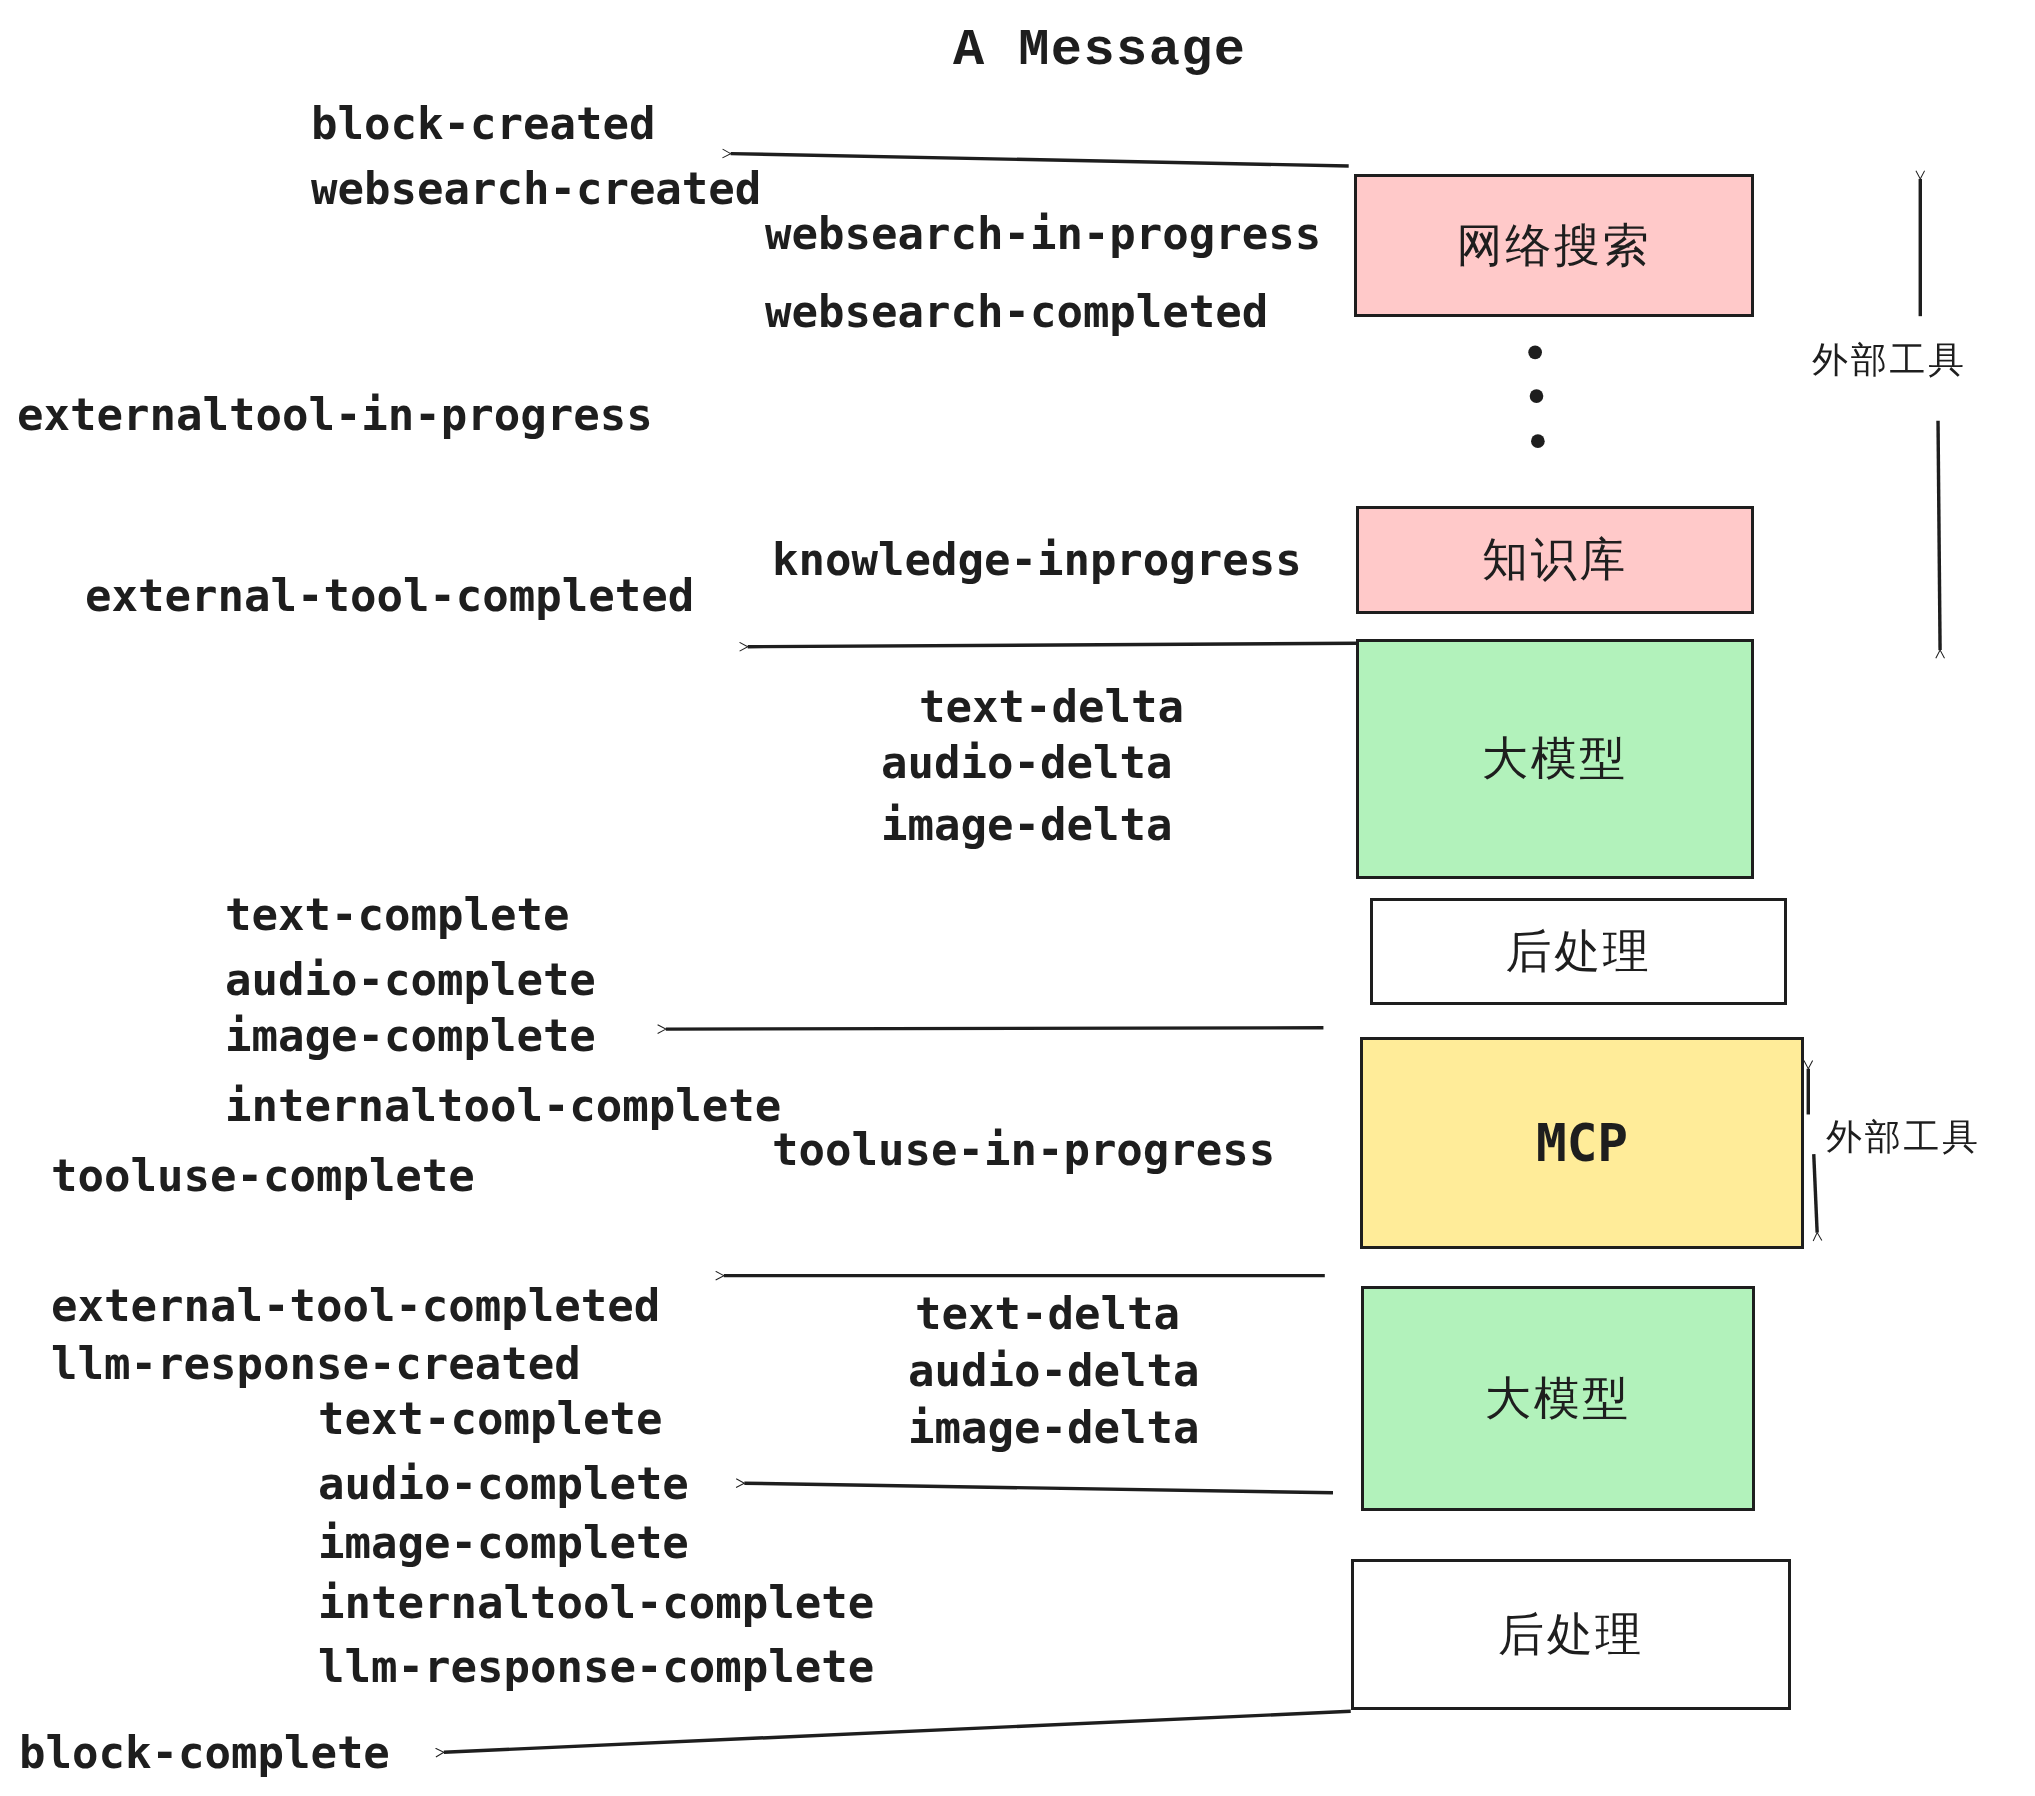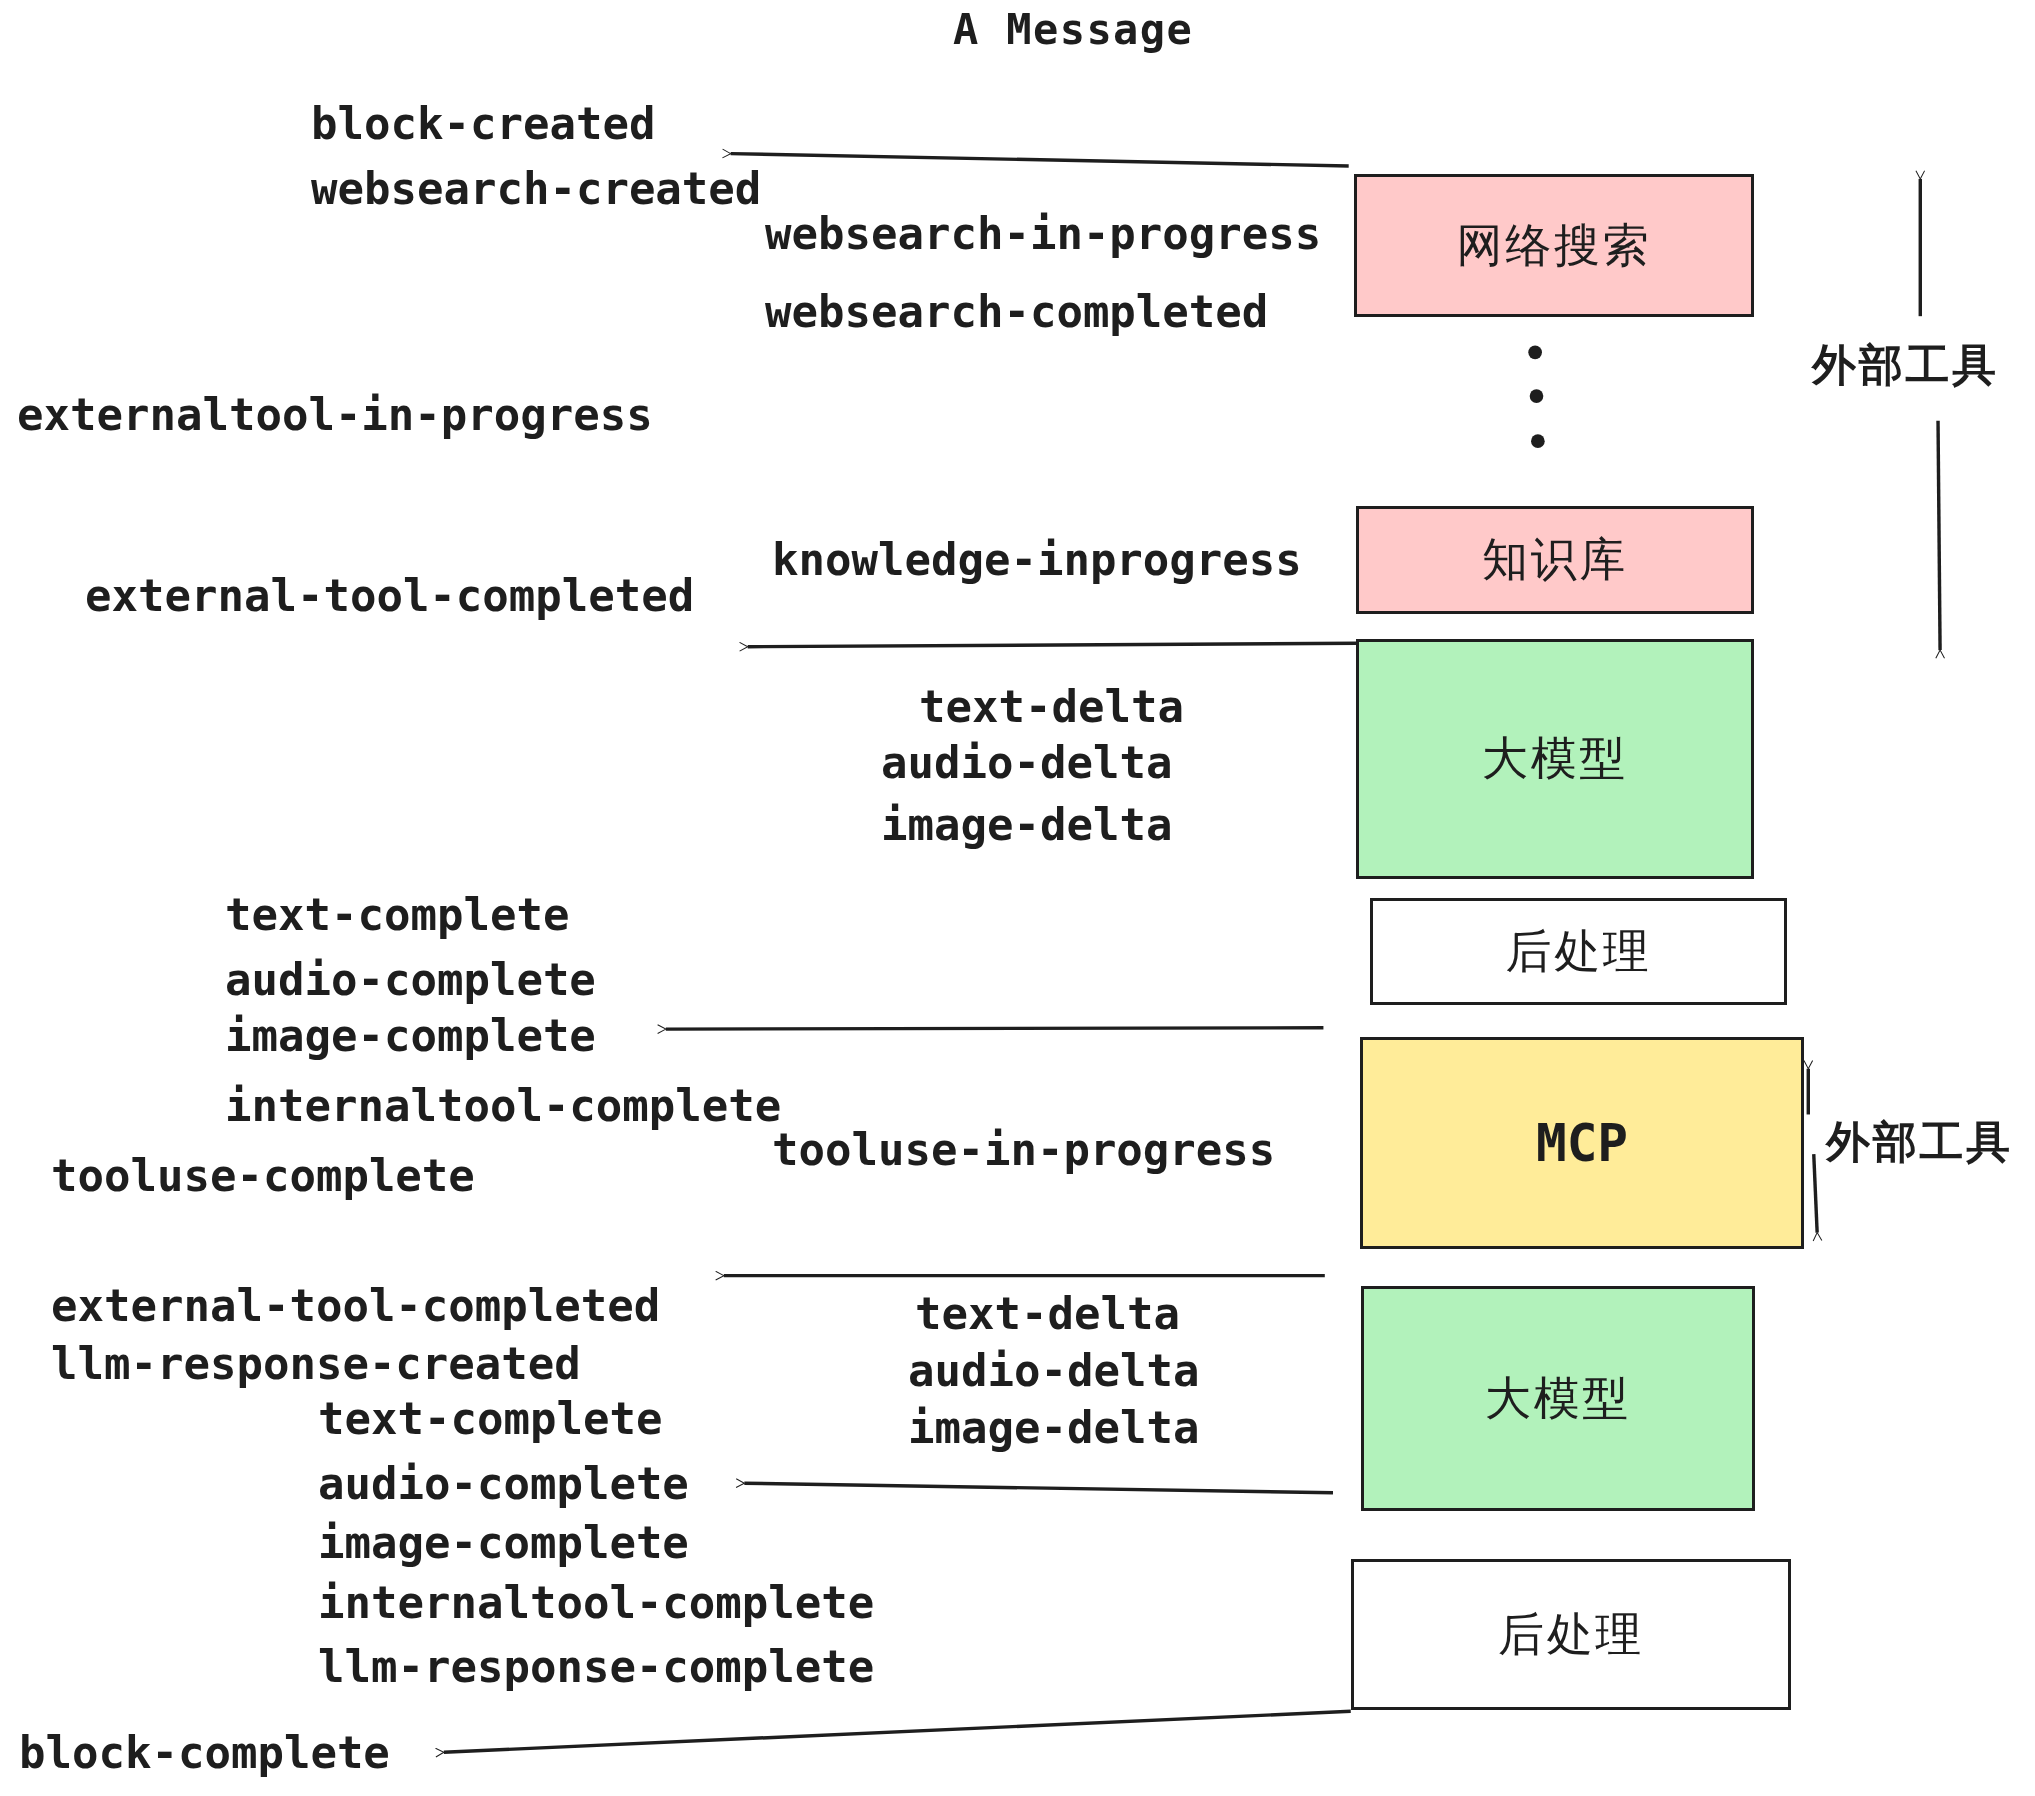--- a/index.html
+++ b/index.html
@@ -1,28 +1,28 @@
 <!DOCTYPE html>
 <html style="font-size:11px"><head>
 <meta charset="utf-8">
 <style>
   html,body{margin:0;padding:0;background:#ffffff;}
   #canvas{position:relative;width:2035px;height:1796px;background:#ffffff;
           font-family:"DejaVu Sans Mono","Liberation Mono",monospace;color:#1e1e1e;overflow:hidden;}
   #arrows{position:absolute;left:0;top:0;width:2035px;height:1796px;}
-  .title{position:absolute;left:953px;top:5px;font-size:42px;font-weight:700;letter-spacing:1.4px;white-space:nowrap;}
+  .title{position:absolute;left:953px;top:21px;font-size:52px;font-weight:700;letter-spacing:1.4px;white-space:nowrap;font-family:Liberation Mono, monospace;}
   .ev{position:absolute;font-size:44px;font-weight:700;line-height:1;white-space:nowrap;}
   .box{position:absolute;border:3.4px solid #1e1e1e;display:flex;align-items:center;justify-content:center;box-sizing:border-box;}
   .pink{background:#ffc9c9;}
   .green{background:#b2f2bb;}
   .yellow{background:#ffec99;}
   .white{background:#ffffff;}
   .box-label{font-family:"Liberation Sans",sans-serif;font-size:46px;font-weight:500;letter-spacing:2.7px;white-space:nowrap;}
   .mcp-label{font-family:"DejaVu Sans Mono","Liberation Mono",monospace;font-size:51px;font-weight:700;letter-spacing:0;}
-  .side-label{position:absolute;font-family:"Liberation Sans",sans-serif;font-size:44px;font-weight:700;
+  .side-label{position:absolute;font-family:"Liberation Sans",sans-serif;font-size:36px;font-weight:400;
               letter-spacing:2.7px;white-space:nowrap;}
 </style>
 </head>
 <body>
 
 <div id="canvas">
 
   <svg id="arrows" viewBox="0 0 2980 2630">
     <defs>
       <marker id="ah" viewBox="0 0 40 40" refX="5" refY="20" markerWidth="15" markerHeight="15" orient="auto" markerUnits="userSpaceOnUse">

